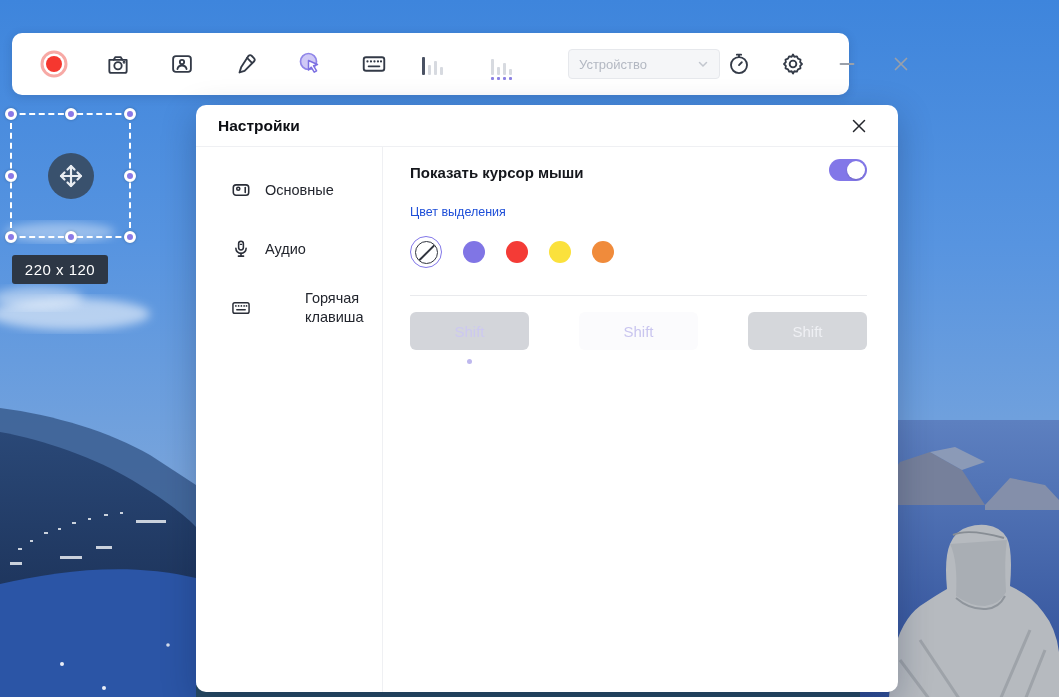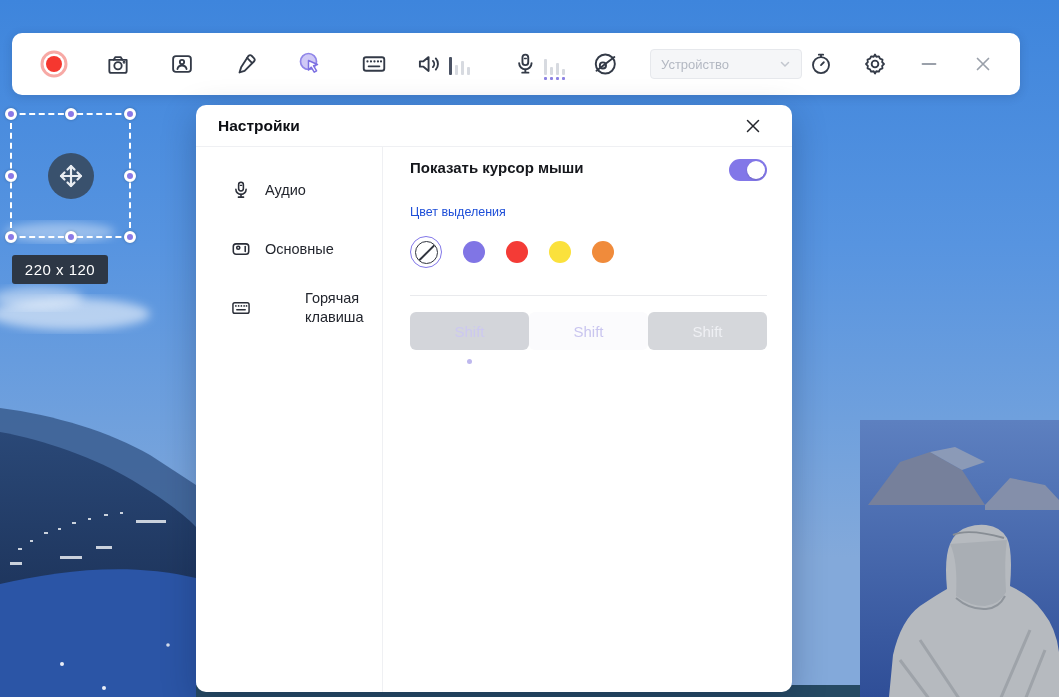--- a/index.html
+++ b/index.html
@@ -5,21 +5,21 @@
   * { margin:0; padding:0; box-sizing:border-box; }
   html,body { width:1059px; height:697px; overflow:hidden; }
   body { font-family:"Liberation Sans", sans-serif; color:#23262F; }
   .stage { position:relative; width:1059px; height:697px; overflow:hidden; }
 
   
   .bg { position:absolute; inset:0; }
 
   
   .toolbar {
-    position:absolute; left:12px; top:33px; width:1008px; height:62px;
+    position:absolute; left:12px; top:33px; width:837px; height:62px;
     background:#fff; border-radius:10px; box-shadow:0 2px 10px rgba(20,40,80,.18);
     display:flex; align-items:center; padding:0 8px 0 22px;
   }
   .tb-btn { width:40px; height:44px; display:flex; align-items:center; justify-content:center; cursor:pointer; flex:none; }
   .tb-gap24 { margin-left:24px; }
   .tb-icon { display:block; }
   .levels { display:flex; align-items:flex-end; gap:3px; height:22px; margin-left:6px; flex:none; }
   .levels .bar { width:3px; border-radius:1px; background:#D7DAE0; }
   .levels .bar.dark { background:#4A5263; }
   .levels.mic .bar { position:relative; }
@@ -45,38 +45,38 @@
     display:flex; align-items:center; justify-content:center; cursor:move;
   }
   .size-label {
     position:absolute; left:12px; top:255px; width:96px; height:29px;
     background:rgba(40,44,52,.9); border-radius:3px; color:#fff; font-size:15px;
     display:flex; align-items:center; justify-content:center; letter-spacing:.5px;
   }
 
   
   .dialog {
-    position:absolute; left:196px; top:105px; width:596px; height:587px;
+    position:absolute; left:196px; top:105px; width:702px; height:587px;
     background:#fff; border-radius:10px; box-shadow:0 10px 34px rgba(10,25,60,.28);
     display:flex; flex-direction:column; overflow:hidden;
   }
   .dlg-header { height:42px; flex:none; display:flex; align-items:center; padding:0 26px 0 22px; border-bottom:1px solid #EFF0F3; }
   .dlg-title { font-size:15.5px; font-weight:bold; color:#0D0F14; }
   .dlg-close { margin-left:auto; width:26px; height:26px; display:flex; align-items:center; justify-content:center; cursor:pointer; }
   .dlg-body { flex:1; display:flex; min-height:0; }
   .sidebar { width:187px; flex:none; border-right:1px solid #EFF0F3; padding-top:20px; }
   .side-item {
     height:46px; margin:0 12px 13px 12px; display:flex; align-items:center;
     padding-left:22px; gap:13px; border-radius:8px; cursor:pointer;
     font-size:14.5px; color:#23262E;
   }
   .side-item.selected { background:#EFEDFB; color:#8A80E0; height:42px; }
   .side-item .lbl2 { line-height:1.32;margin-left:40px; }
   .content { flex:1; padding:12px 31px 0 27px; }
-  .row { display:flex; align-items:flex-start; }
+  .row { display:flex; align-items:flex-end; }
   .bold-label { font-size:15px; font-weight:bold; color:#15171C; }
   .toggle { margin-left:auto; width:38px; height:22px; border-radius:11px; position:relative; cursor:pointer; flex:none; }
   .toggle.on { background:#8277E8; }
   .toggle.off { background:#E9EAEE; }
   .toggle .knob { position:absolute; top:2px; width:18px; height:18px; border-radius:50%; background:#fff; box-shadow:0 1px 2px rgba(0,0,0,.15); }
   .toggle.on .knob { right:2px; }
   .toggle.off .knob { left:2px; }
   .small-label { margin-top:24px; font-size:12.5px; color:#1d4ed8; }
   .swatch-row { margin-top:16px; display:flex; align-items:center; gap:21px; height:34px; }
   .swatch { width:22px; height:22px; border-radius:50%; cursor:pointer; }
@@ -299,34 +299,34 @@
       <div class="dlg-close">
         <svg width="16" height="16" viewBox="0 0 16 16" stroke="#24262C" stroke-width="1.5" stroke-linecap="round">
             <path d="M2.5 2.5l11 11M13.5 2.5l-11 11"></path>
           </svg>
       </div>
     </div>
     <div class="dlg-body">
       <div class="sidebar">
         <div class="side-item">
           <svg width="22" height="22" viewBox="0 0 24 24" fill="none" stroke="#2A2E38" stroke-width="1.7" stroke-linecap="round">
+            <rect x="3.6" y="6.4" width="16.8" height="11.4" rx="3"></rect>
+            <circle cx="9" cy="10.6" r="1.7"></circle>
+            <path d="M16.6 9.4v5.2"></path>
+          </svg>
+          <span>Основные</span>
+        </div>
+        <div class="side-item">
+          <svg width="22" height="22" viewBox="0 0 24 24" fill="none" stroke="#2A2E38" stroke-width="1.7" stroke-linecap="round">
             <rect x="9.4" y="3.6" width="5.2" height="9.4" rx="2.6"></rect>
             <path d="M6.4 11.2a5.6 5.6 0 0 0 11.2 0"></path>
             <path d="M12 16.8v2.6M9.2 19.8h5.6"></path>
             <path d="M11.2 7h1.6" stroke-width="1.3"></path>
           </svg>
           <span>Аудио</span>
-        </div>
-        <div class="side-item">
-          <svg width="22" height="22" viewBox="0 0 24 24" fill="none" stroke="#2A2E38" stroke-width="1.7" stroke-linecap="round">
-            <rect x="3.6" y="6.4" width="16.8" height="11.4" rx="3"></rect>
-            <circle cx="9" cy="10.6" r="1.7"></circle>
-            <path d="M16.6 9.4v5.2"></path>
-          </svg>
-          <span>Основные</span>
         </div>
         <div class="side-item">
           <svg width="22" height="22" viewBox="0 0 24 24" fill="none" stroke="#2A2E38" stroke-width="1.6" stroke-linecap="round" style="flex:none">
             <rect x="3.2" y="6.2" width="17.6" height="11.6" rx="2"></rect>
             <path d="M6.4 9.8h.01M9.4 9.8h.01M12.4 9.8h.01M15.4 9.8h.01M18 9.8h.01" stroke-width="1.9"></path>
             <path d="M7.4 14h9.2"></path>
           </svg>
           <span class="lbl2" style="width:72px">Горячая клавиша</span>
         </div>
       </div>

